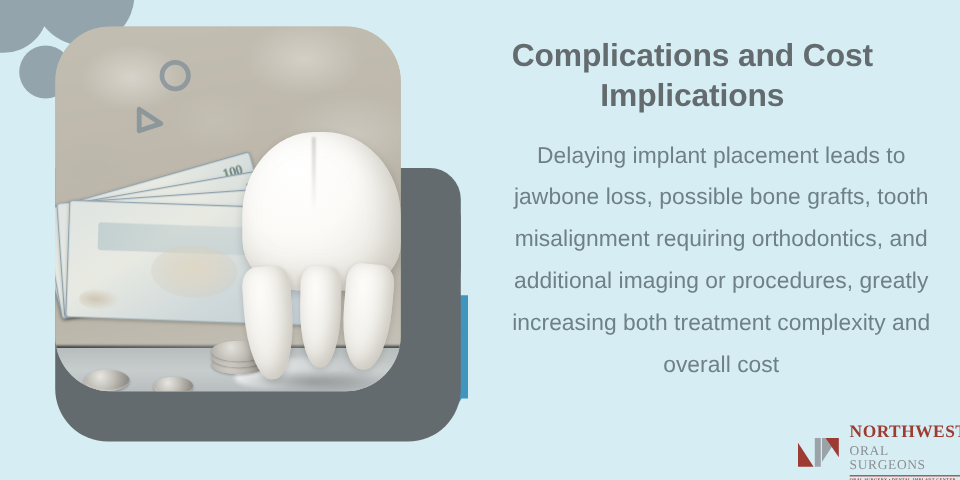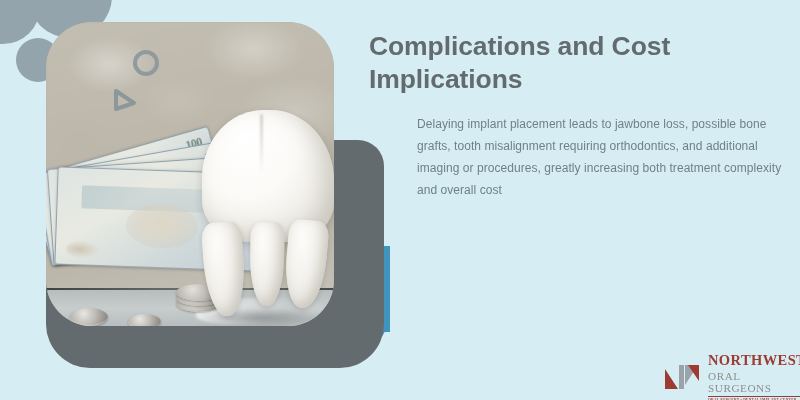--- a/index.html
+++ b/index.html
@@ -256,31 +256,32 @@
     left: 64px; top: 63px;
     width: 30px; height: 28px;
   }
 
   
   .text-col {
     position: absolute;
     left: 369px;
     top: 30px;
     width: 416px;
+    text-align: center;
   }
   .headline {
     font-size: 26.5px;
     font-weight: 700;
     line-height: 1.24;
     color: #636b6e;
     letter-spacing: -.1px;
   }
   .body-text {
     margin-top: 18px;
-    font-size: 12px;
+    font-size: 19px;
     line-height: 1.83;
     color: #6f8089;
     letter-spacing: .05px;
     margin-left: 48px;
   }
 
   
   .logo {
     position: absolute;
     left: 663px;

